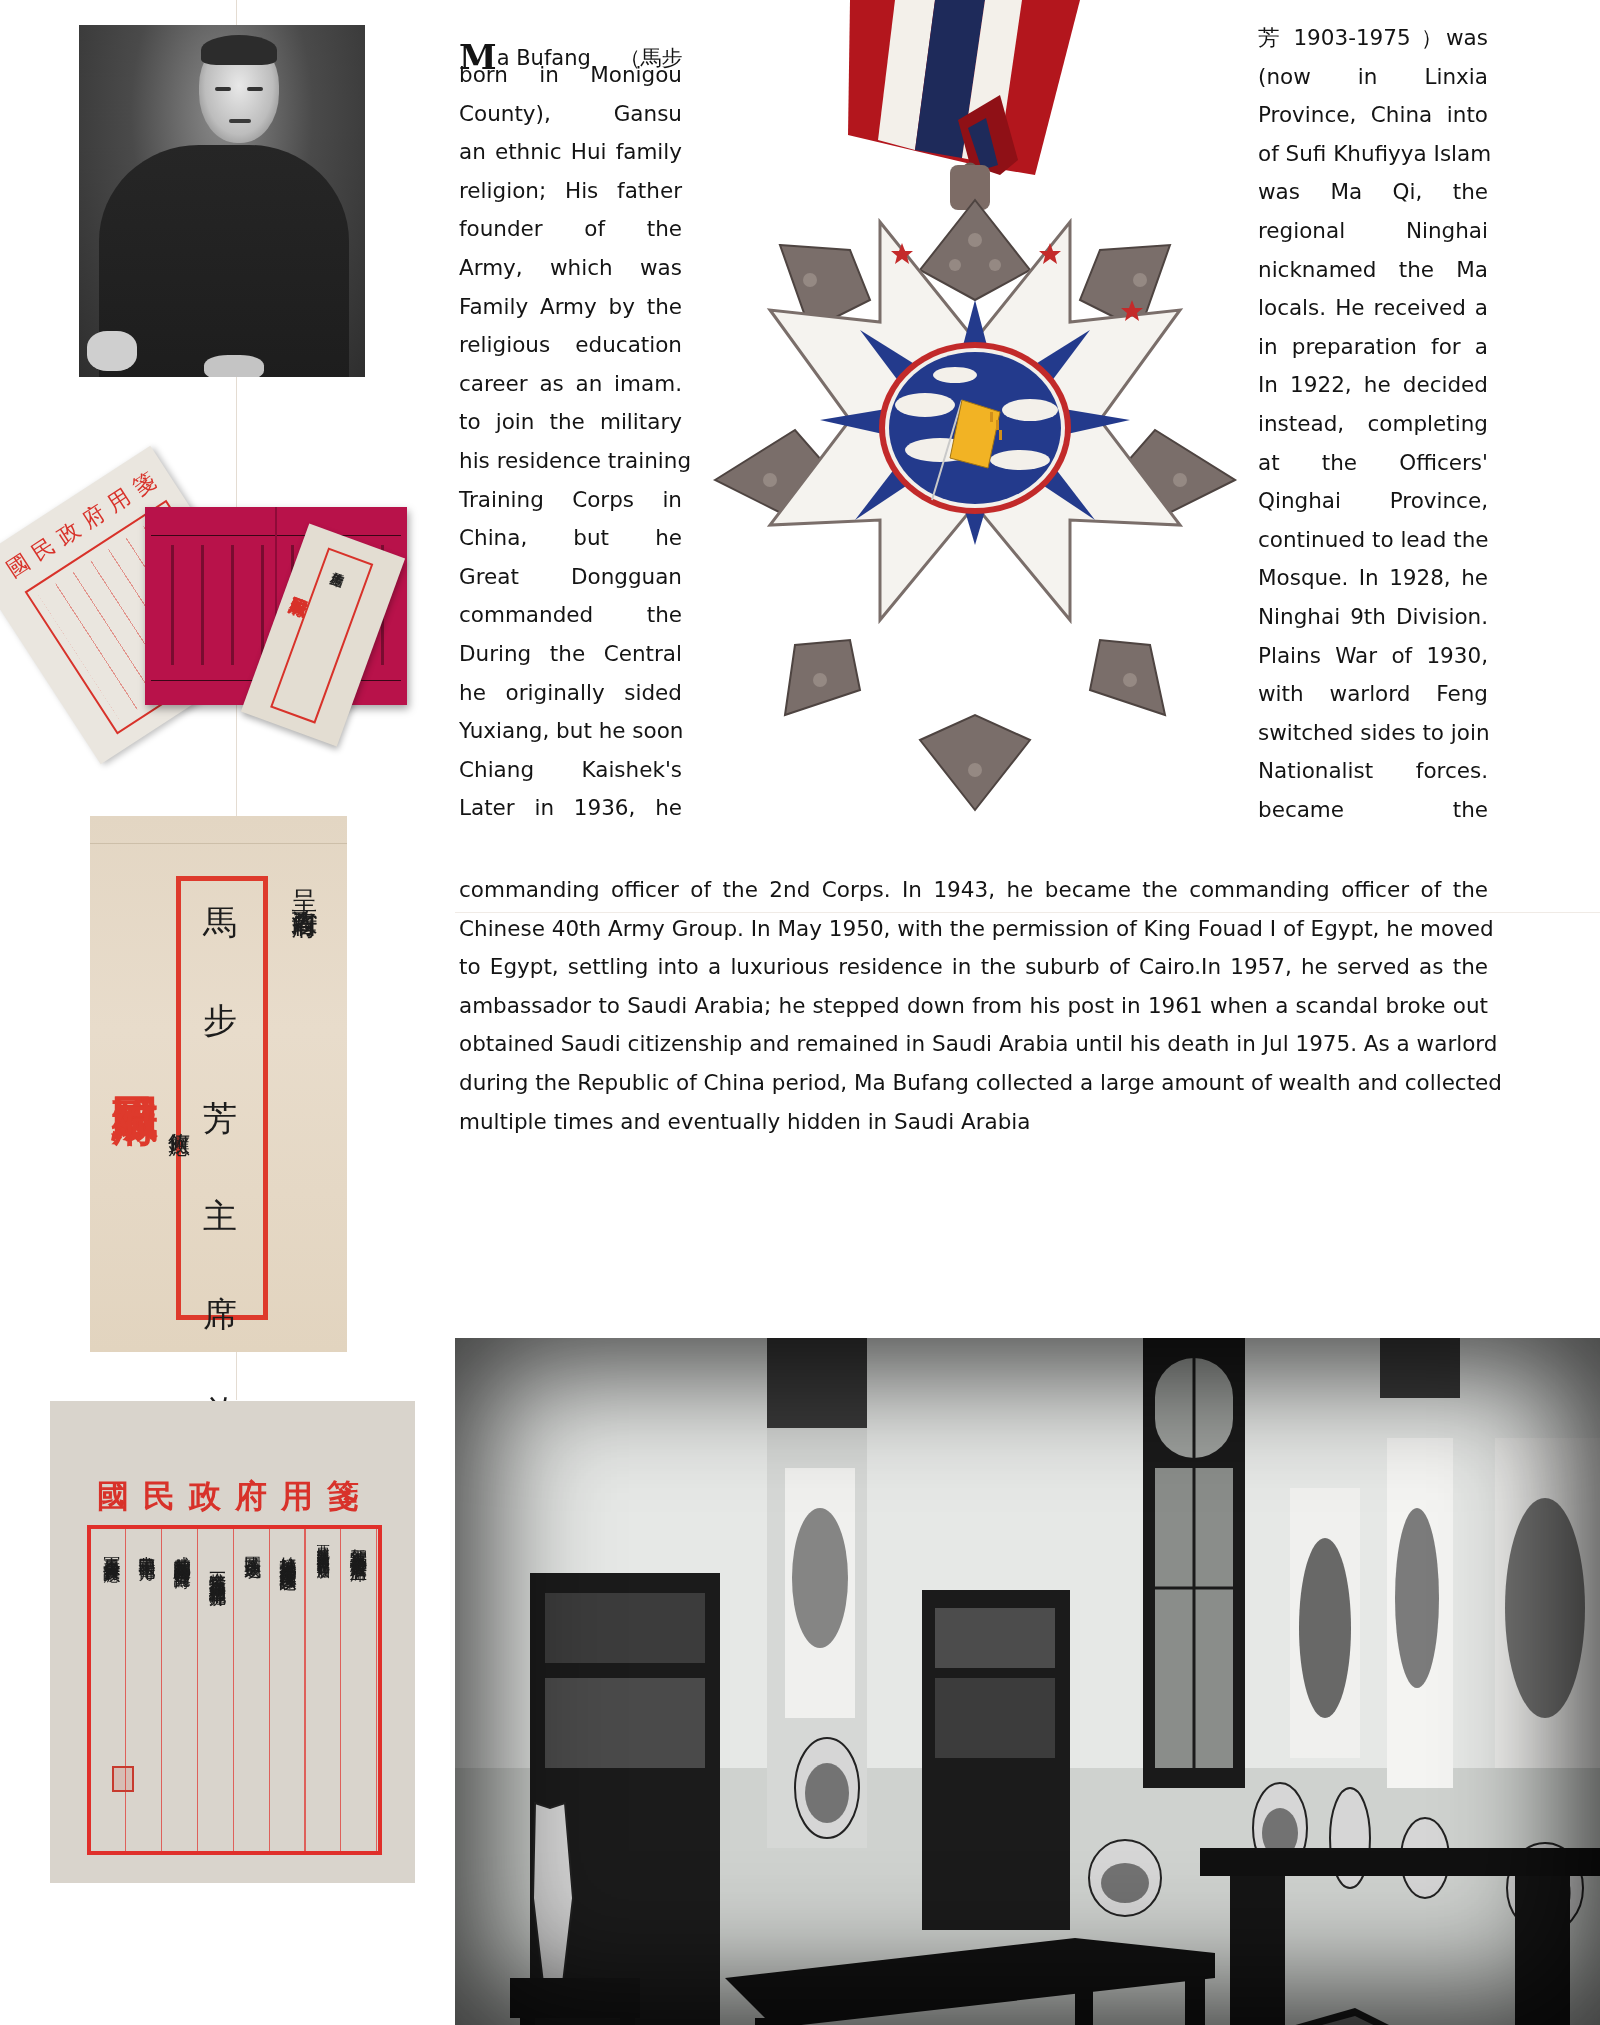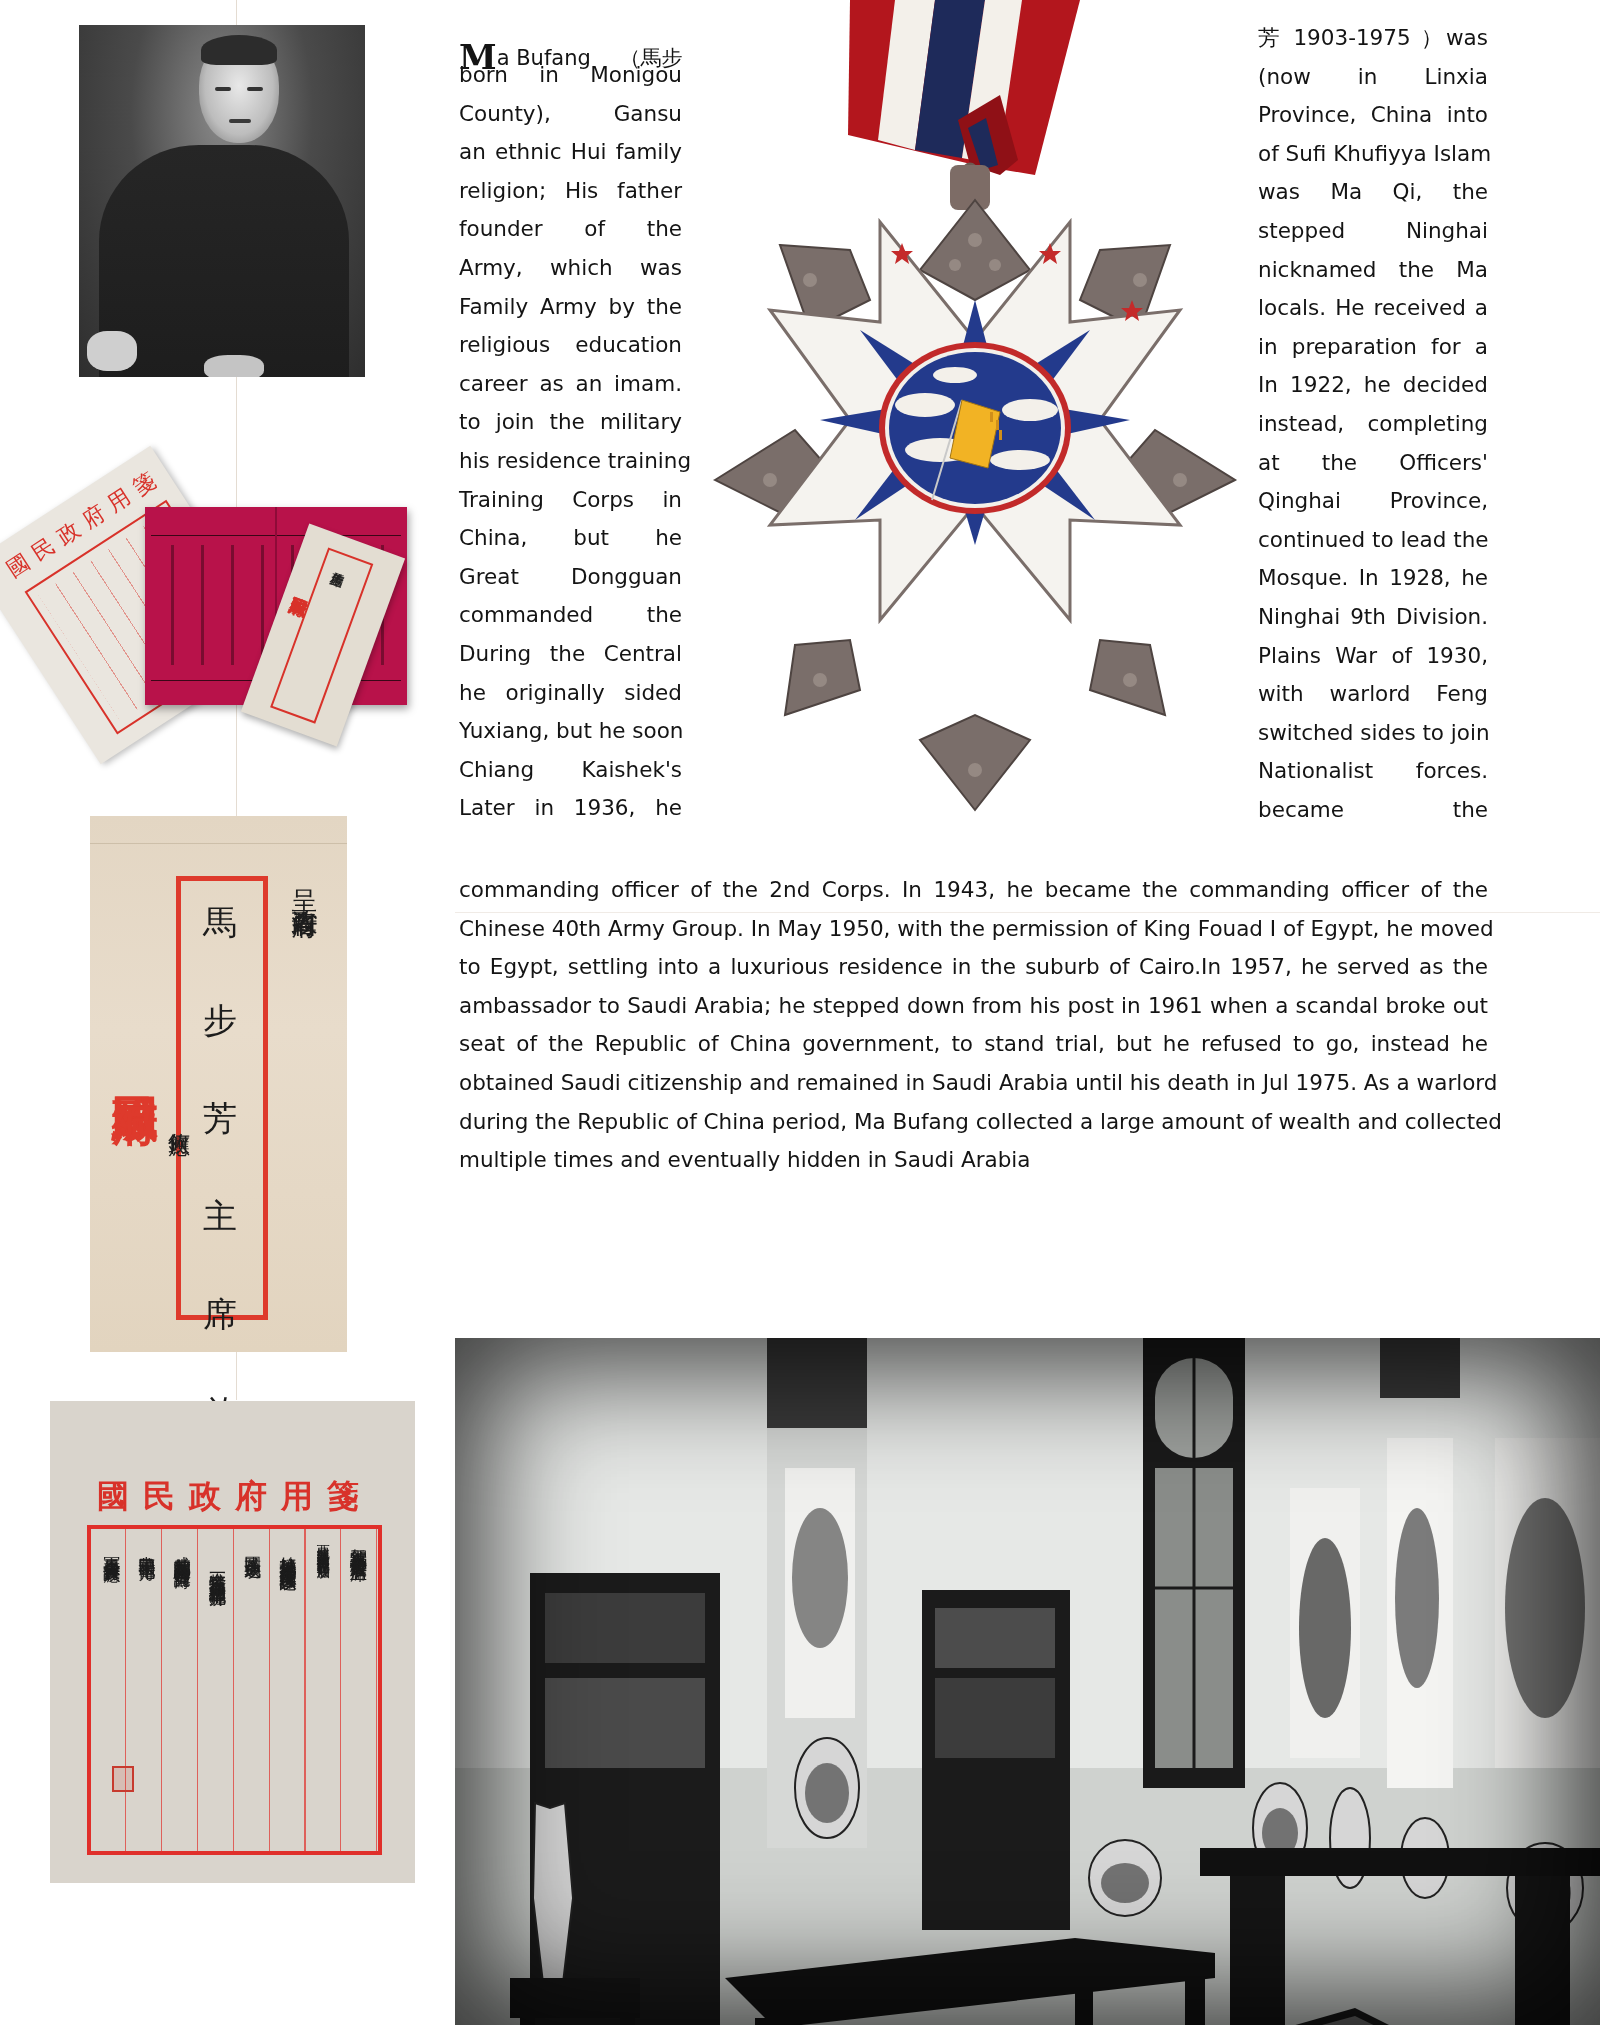--- a/index.html
+++ b/index.html
@@ -266,21 +266,21 @@
   <span class="line">Chiang Kaishek's</span>
   <span class="line">Later in 1936, he</span>
 </div>
 
 <div class="text col-right">
   <span class="line"><span>芳</span> <span>1903-1975 ）was</span></span>
   <span class="line">(now in Linxia</span>
   <span class="line">Province, China into</span>
   <span class="line">of Sufi Khufiyya Islam</span>
   <span class="line">was Ma Qi, the</span>
-  <span class="line">stepped Ninghai</span>
+  <span class="line">regional Ninghai</span>
   <span class="line">nicknamed the Ma</span>
   <span class="line">locals. He received a</span>
   <span class="line">in preparation for a</span>
   <span class="line">In 1922, he decided</span>
   <span class="line">instead, completing</span>
   <span class="line">at the Officers'</span>
   <span class="line">Qinghai Province,</span>
   <span class="line">continued to lead the</span>
   <span class="line">Mosque. In 1928, he</span>
   <span class="line">Ninghai 9th Division.</span>
@@ -289,21 +289,20 @@
   <span class="line">switched sides to join</span>
   <span class="line">Nationalist forces.</span>
   <span class="line">became the</span>
 </div>
 
 <div class="text col-full">
   <span class="line">commanding officer of the 2nd Corps. In 1943, he became the commanding officer of the</span>
   <span class="line">Chinese 40th Army Group. In May 1950, with the permission of King Fouad I of Egypt, he moved</span>
   <span class="line">to Egypt, settling into a luxurious residence in the suburb of Cairo.In 1957, he served as the</span>
   <span class="line">ambassador to Saudi Arabia; he stepped down from his post in 1961 when a scandal broke out</span>
-  <span class="line">seat of the Republic of China government, to stand trial, but he refused to go, instead he</span>
   <span class="line">obtained Saudi citizenship and remained in Saudi Arabia until his death in Jul 1975. As a warlord</span>
   <span class="line">during the Republic of China period, Ma Bufang collected a large amount of wealth and collected</span>
   <span class="line last">multiple times and eventually hidden in Saudi Arabia</span>
 </div>
 
 <div class="room">
   <svg width="1145" height="687" viewBox="0 0 1145 687">
 
     <rect x="0" y="0" width="1145" height="430" fill="#e6e8e6"></rect>
     <rect x="0" y="430" width="1145" height="257" fill="#cfd2cf"></rect>

